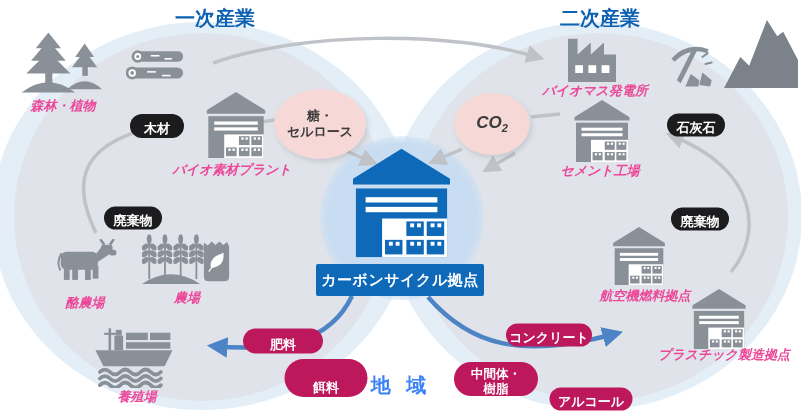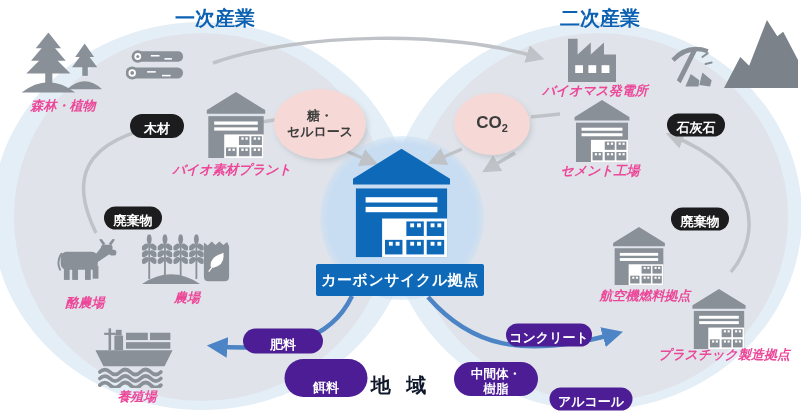--- a/index.html
+++ b/index.html
@@ -10,27 +10,27 @@
   .abs{position:absolute;}
   
   .cloud{background:#e4eef6;border-radius:50%;}
   .bigring{background:#e0e4ea;border-radius:50%;}
   .hub-circle{
     background:radial-gradient(circle,#c8ddf2 0%,#c8ddf2 64%,rgba(200,221,242,0) 76%);
     border-radius:50%;
   }
   
   .hdr{font-size:20px;font-weight:bold;color:#0d61b3;white-space:nowrap;transform:translateX(-50%);}
-  .region{font-size:20px;font-weight:bold;color:#0f172a;letter-spacing:5px;white-space:nowrap;transform:translateX(-50%);}
+  .region{font-size:20px;font-weight:bold;color:#3b82f6;letter-spacing:5px;white-space:nowrap;transform:translateX(-50%);}
   .nlabel{font-size:13px;font-weight:bold;color:#ec4899;white-space:nowrap;transform:translateX(-50%);z-index:4;font-style:italic;}
   
   .pill-k,.pill-b{display:flex;align-items:flex-end;justify-content:center;border-radius:999px;
     color:#fff;font-size:13px;font-weight:bold;white-space:nowrap;z-index:5;transform:translate(-50%,-50%);text-align:center;margin-top:22px;}
   .pill-k{background:#1c1c1e;}
-  .pill-b{background:#4c1d95;}
+  .pill-b{background:#be185d;}
   .pill-b .two{line-height:1.15;font-size:12.5px;}
   
   .pink{background:#f6d9d6;border-radius:50%;display:flex;flex-direction:column;align-items:center;justify-content:center;
     color:#3c3c3c;font-weight:bold;font-size:13px;line-height:1.25;z-index:4;transform:translate(-50%,-50%);
     box-shadow:2px 3px 5px rgba(120,130,140,.25);text-align:center;}
   .pink .co2{font-size:17px;}
   .pink .co2 sub{font-size:11px;}
   
   .hub-label{background:#0e69b8;color:#fff;font-size:15px;font-weight:bold;display:flex;align-items:center;justify-content:center;
     z-index:6;border-radius:2px;letter-spacing:.5px;white-space:nowrap;}
@@ -262,21 +262,21 @@
       <span>石灰石</span>
     </div>
   <div class="abs pill-k" style="left:700px;top:197px;width:58px;height:23px;">
       <span>廃棄物</span>
     </div>
 
   <div class="abs pink" style="left:320px;top:124px;width:92px;height:70px;">
     <span>糖・</span>
     <span>セルロース</span>
   </div>
-  <div class="abs pink" style="left:492px;top:124px;width:76px;height:62px;">
+  <div class="abs pink" style="left:492px;top:124px;width:76px;height:62px;font-style:italic;">
     <span class="co2"><span>CO</span><sub>2</sub></span>
   </div>
 
   <div class="abs pill-b" style="left:283px;top:319px;width:80px;height:25px;">
       <span>肥料</span>
     </div>
   <div class="abs pill-b" style="left:326px;top:356px;width:83px;height:38px;">
       <span>餌料</span>
     </div>
   <div class="abs pill-b" style="left:549px;top:313px;width:86px;height:23px;">

